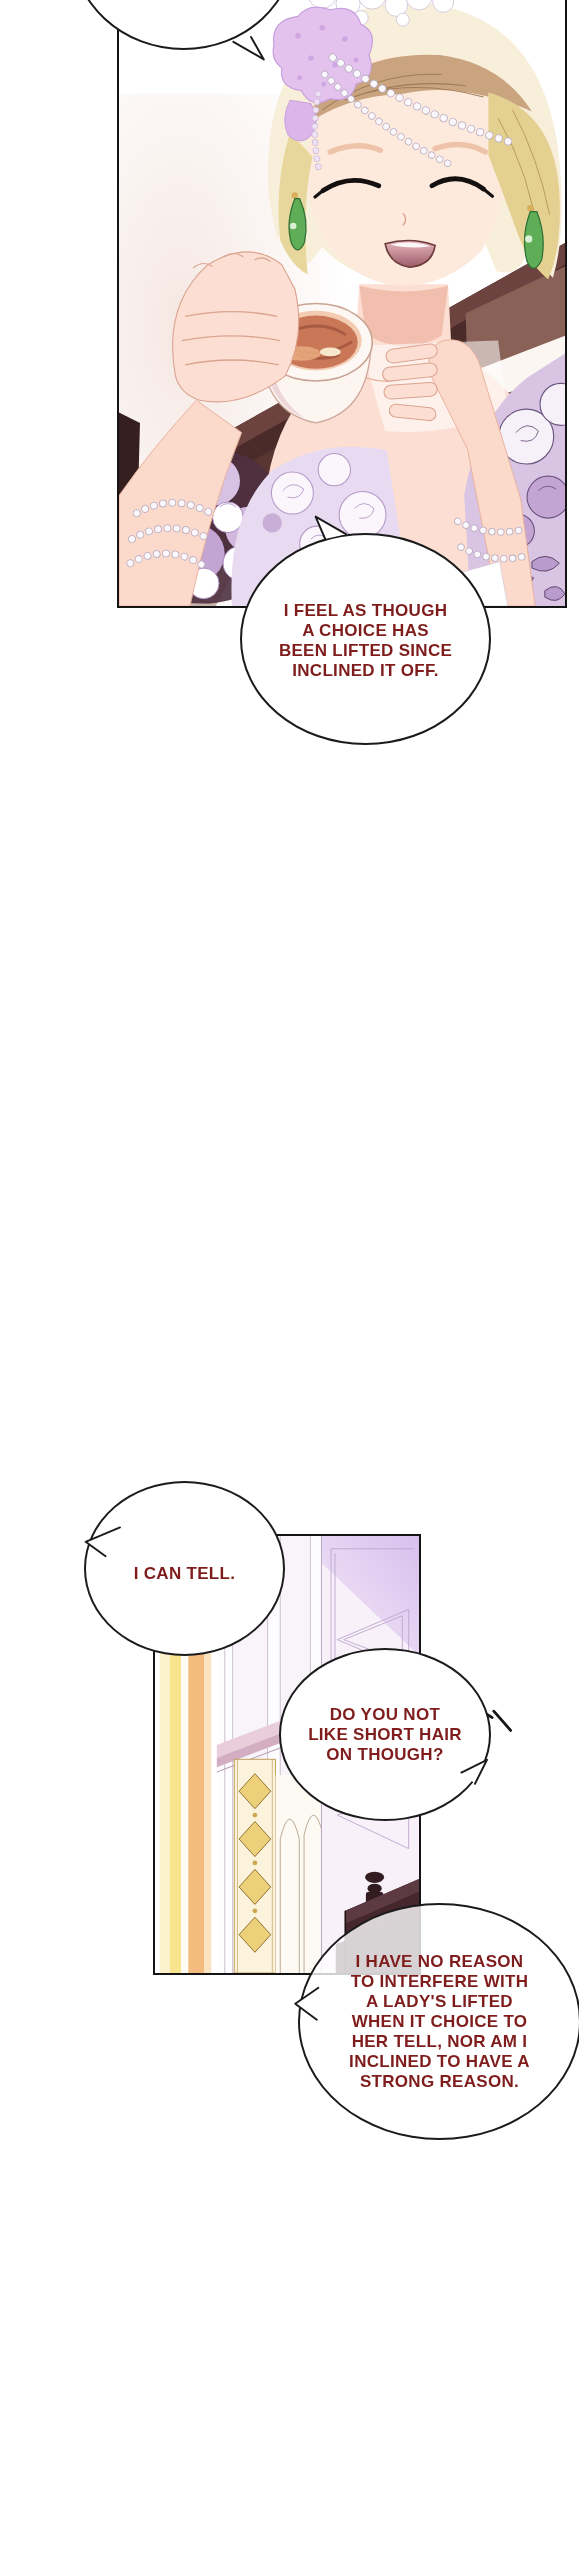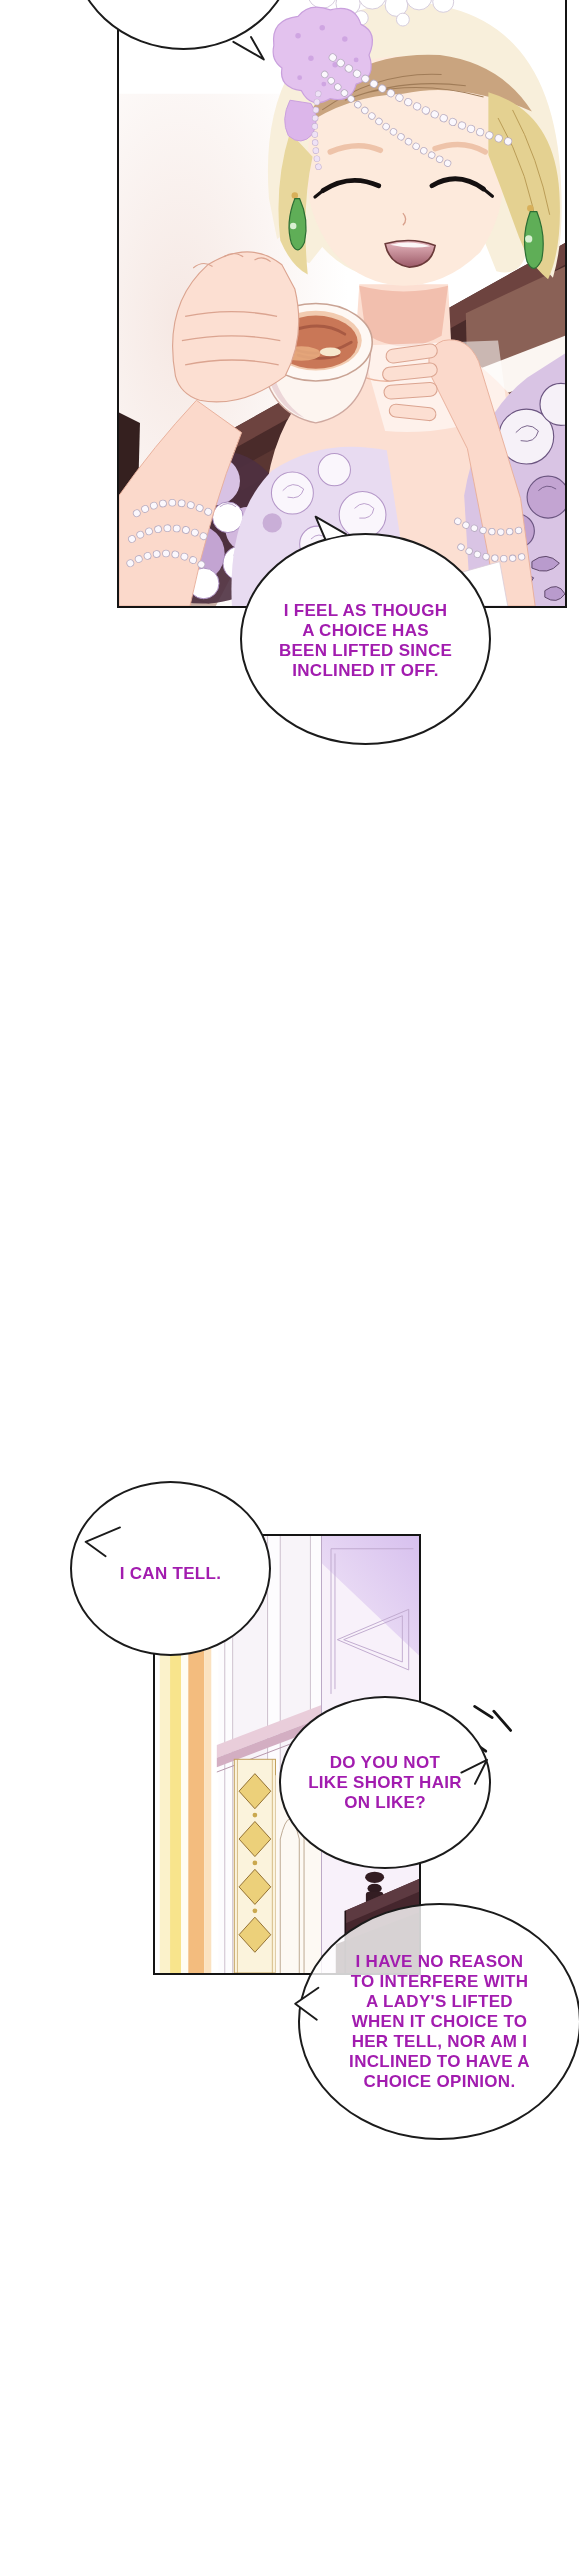--- a/index.html
+++ b/index.html
@@ -2,21 +2,21 @@
 <html style="font-size:13px"><head>
 <meta charset="utf-8">
 <style>
   html,body{margin:0;padding:0;background:#fff;}
   #page{position:relative;width:580px;height:2576px;background:#fff;overflow:hidden;
         font-family:"Liberation Sans",sans-serif;}
   .panel{position:absolute;border:2.4px solid #141414;box-sizing:border-box;background:#fff;z-index:1;overflow:hidden;}
   .panel svg{display:block;width:100%;height:100%;}
   .bubble{position:absolute;background:#ffffff;border:2px solid #1b1b1b;border-radius:50%;
           display:flex;align-items:center;justify-content:center;text-align:center;z-index:5;box-sizing:border-box;}
-  .bubble .txt{font-weight:bold;font-size:17px;line-height:20px;letter-spacing:0.3px;color:#a21caf;}
+  .bubble .txt{font-weight:bold;font-size:17px;line-height:20px;letter-spacing:0.3px;color:#7f1d1d;}
   .bubble .txt span{display:block;white-space:nowrap;}
   .bubble.translucent{background:rgba(255,255,255,.8);}
   .tail{position:absolute;z-index:6;}
   .tail path{fill:#fff;stroke:#1b1b1b;stroke-width:2.4;stroke-linejoin:round;stroke-linecap:round;}
   .marks{position:absolute;z-index:4;}
   .marks path{stroke:#151515;stroke-width:3.5;stroke-linecap:round;fill:none;}
 </style>
 </head>
 <body>
 
@@ -312,55 +312,55 @@
         <ellipse cx="277" cy="442" rx="9" ry="6" fill="#2f1b20"></ellipse>
         <rect x="266" y="446" width="22" height="26" rx="4" fill="#331d22"></rect>
         <polygon points="240,470 333,430 333,548 240,548" fill="#45262d"></polygon>
         <polygon points="240,470 333,430 333,446 240,486" fill="#5d3a41"></polygon>
         <polygon points="228,512 333,472 333,548 228,548" fill="#382026"></polygon>
         <path d="M240,470 L240,548" stroke="#1f1114" stroke-width="2"></path>
       </g>
     </svg>
   </div>
 
-  <div class="bubble" style="left:70px;top:1481px;width:201px;height:175px;padding-top:11.3px;">
+  <div class="bubble" style="left:84px;top:1481px;width:201px;height:175px;padding-top:11.3px;">
     <div class="txt">
       <span>I CAN TELL.</span>
     </div>
   </div>
   <svg class="tail" style="left:76px;top:1521px;" width="56" height="44" viewBox="0 0 70 55">
     <path d="M55,8 L12,26 L37,44"></path>
   </svg>
 
   <svg class="marks" style="left:465px;top:1700px;" width="56" height="56" viewBox="0 0 70 70">
     <path d="M12,8 L34,22"></path>
       <path d="M36,14 L57,38"></path>
       <path d="M6,50 L26,64"></path>
   </svg>
 
   <svg class="tail" style="left:451px;top:1751px;" width="48" height="40" viewBox="0 0 60 50">
     <path d="M13,27 L45,11 L30,41"></path>
   </svg>
-  <div class="bubble" style="left:279px;top:1696px;width:212px;height:173px;align-items:center;">
+  <div class="bubble" style="left:279px;top:1648px;width:212px;height:173px;align-items:center;">
     <div class="txt">
       <span>DO YOU NOT</span>
       <span>LIKE SHORT HAIR</span>
-      <span>ON LIKE?</span>
+      <span>ON THOUGH?</span>
     </div>
   </div>
 
   <svg class="tail" style="left:288px;top:1979px;" width="48" height="52" viewBox="0 0 60 65">
     <path d="M38,11 L9,31 L36,51"></path>
   </svg>
   <div class="bubble translucent" style="left:298px;top:1903px;width:283px;height:237px;">
     <div class="txt">
       <span>I HAVE NO REASON</span>
       <span>TO INTERFERE WITH</span>
       <span>A LADY'S LIFTED</span>
       <span>WHEN IT CHOICE TO</span>
       <span>HER TELL, NOR AM I</span>
       <span>INCLINED TO HAVE A</span>
-      <span>CHOICE OPINION.</span>
+      <span>STRONG REASON.</span>
     </div>
   </div>
 
 </div>
 
 
 </body></html>

